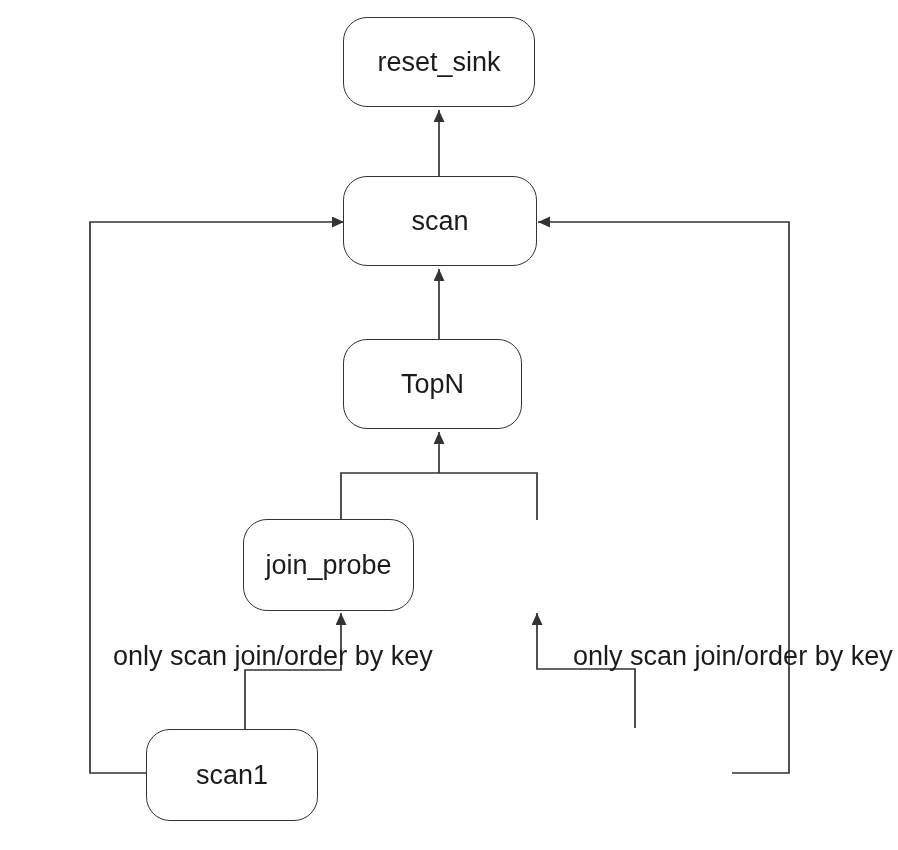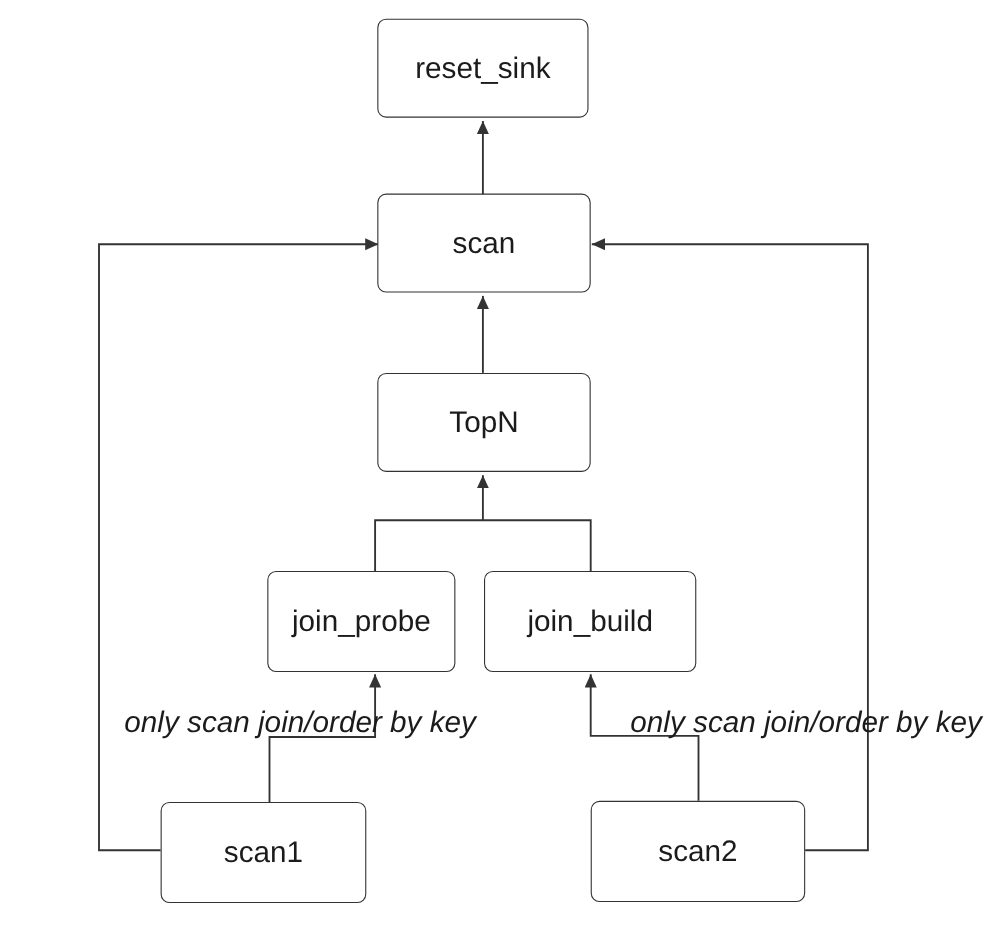--- a/index.html
+++ b/index.html
@@ -22,38 +22,37 @@
   .edge-layer {
     position: absolute;
     left: 0;
     top: 0;
   }
   .node {
     position: absolute;
     box-sizing: border-box;
     background: #ffffff;
     border: 1.7px solid #333333;
-    border-radius: 8px;
+    border-radius: 24px;
     display: flex;
     flex-direction: column;
     align-items: center;
     justify-content: center;
     font-size: 27px;
     line-height: 40px;
     color: #1b1b1b;
     text-align: center;
     white-space: nowrap;
   }
   .edge-label {
     position: absolute;
     font-size: 27px;
     line-height: 33px;
     color: #1b1b1b;
     white-space: nowrap;
-    font-style: italic;
   }
 </style>
 </head>
 <body>
 
 <div class="canvas">
 
   <svg class="edge-layer" width="898" height="850" viewBox="0 0 898 850">
     <defs>
       <marker id="arrow" markerUnits="userSpaceOnUse" markerWidth="14" markerHeight="12" refX="12" refY="5.5" orient="auto">
@@ -73,37 +72,31 @@
   </svg>
 
   <div class="node" style="left:343px; top:17px; width:192px; height:90px">
     <span>reset_sink</span>
   </div>
 
   <div class="node" style="left:343px; top:176px; width:194px; height:90px">
     <span>scan</span>
   </div>
 
-  <div class="node" style="left:343px; top:339px; width:194px; height:90px">
+  <div class="node" style="left:343px; top:339px; width:179px; height:90px">
     <span>TopN</span>
   </div>
 
   <div class="node" style="left:243px; top:519px; width:171px; height:92px">
     <span>join_probe</span>
   </div>
 
-  <div class="node" style="left:440px; top:519px; width:193px; height:92px">
-    <span>join_build</span>
-  </div>
 
-  <div class="node" style="left:146px; top:729px; width:187px; height:92px">
+  <div class="node" style="left:146px; top:729px; width:172px; height:92px">
     <span>scan1</span>
   </div>
 
-  <div class="node" style="left:537px; top:728px; width:195px; height:92px">
-    <span>scan2</span>
-  </div>
 
   <div class="edge-label" style="left:113px; top:640px">only scan join/order by key</div>
 
   <div class="edge-label" style="left:573px; top:640px">only scan join/order by key</div>
 
 </div>
 
 </body></html>

